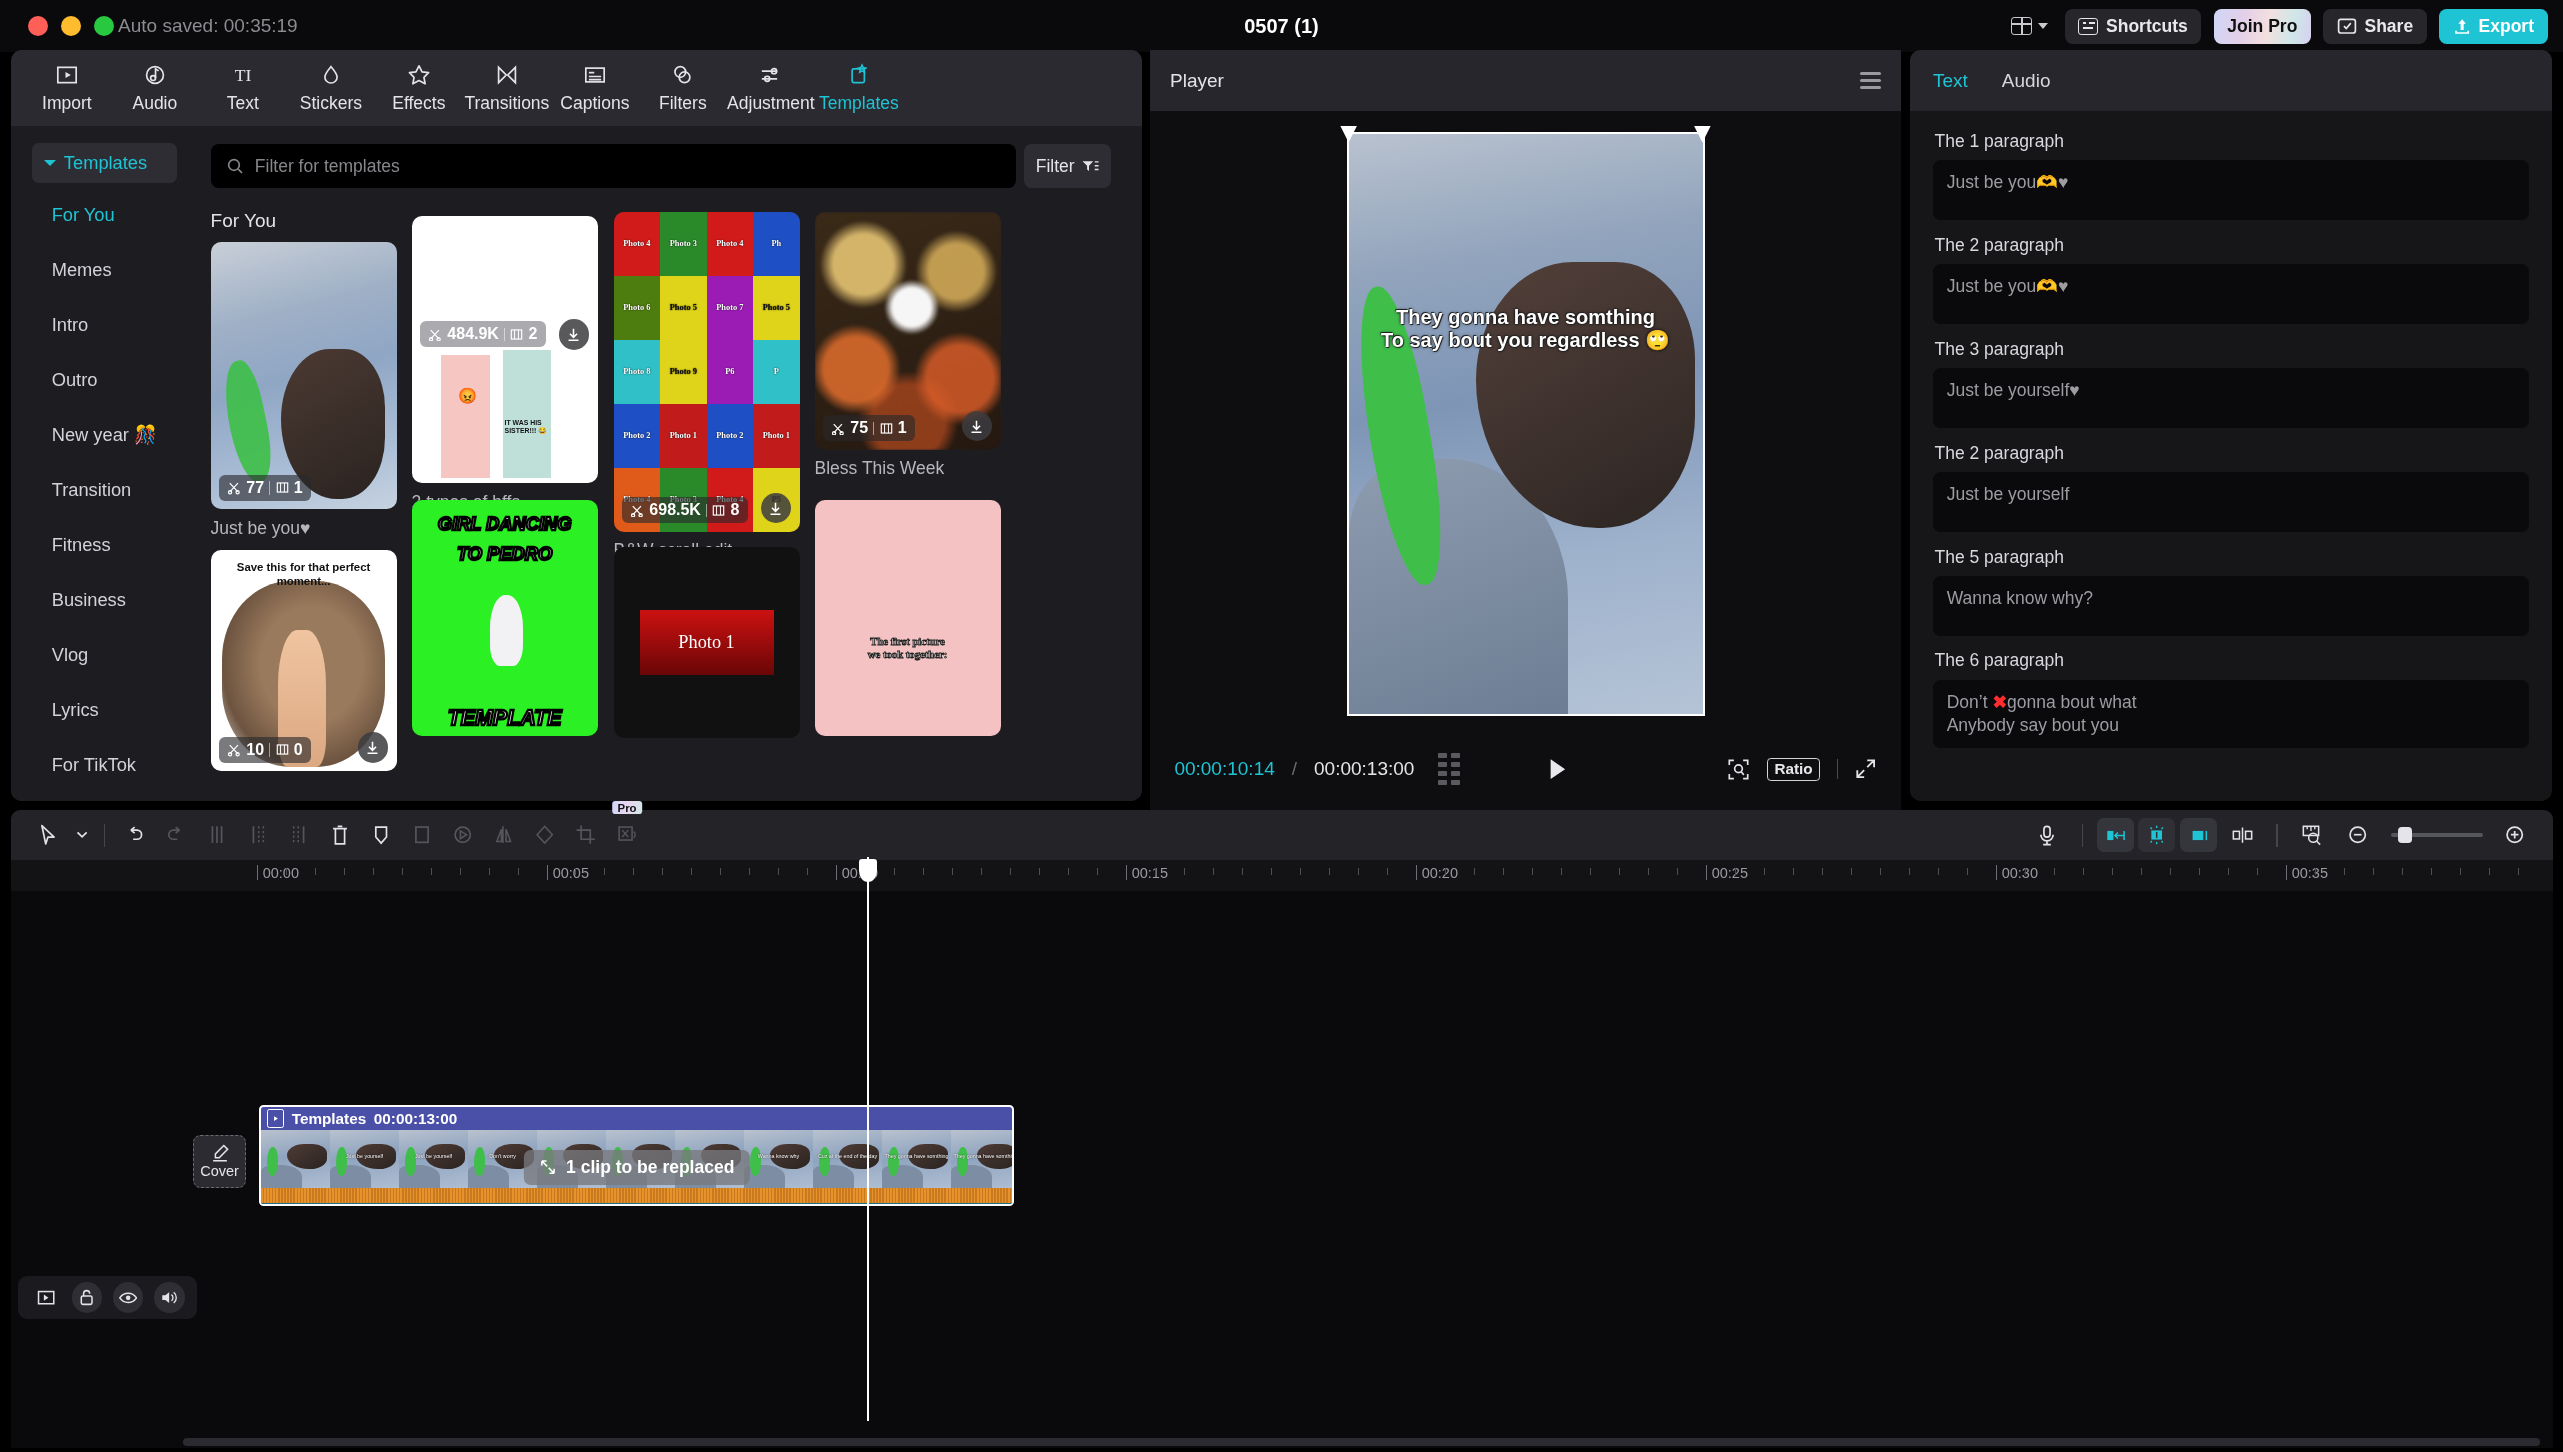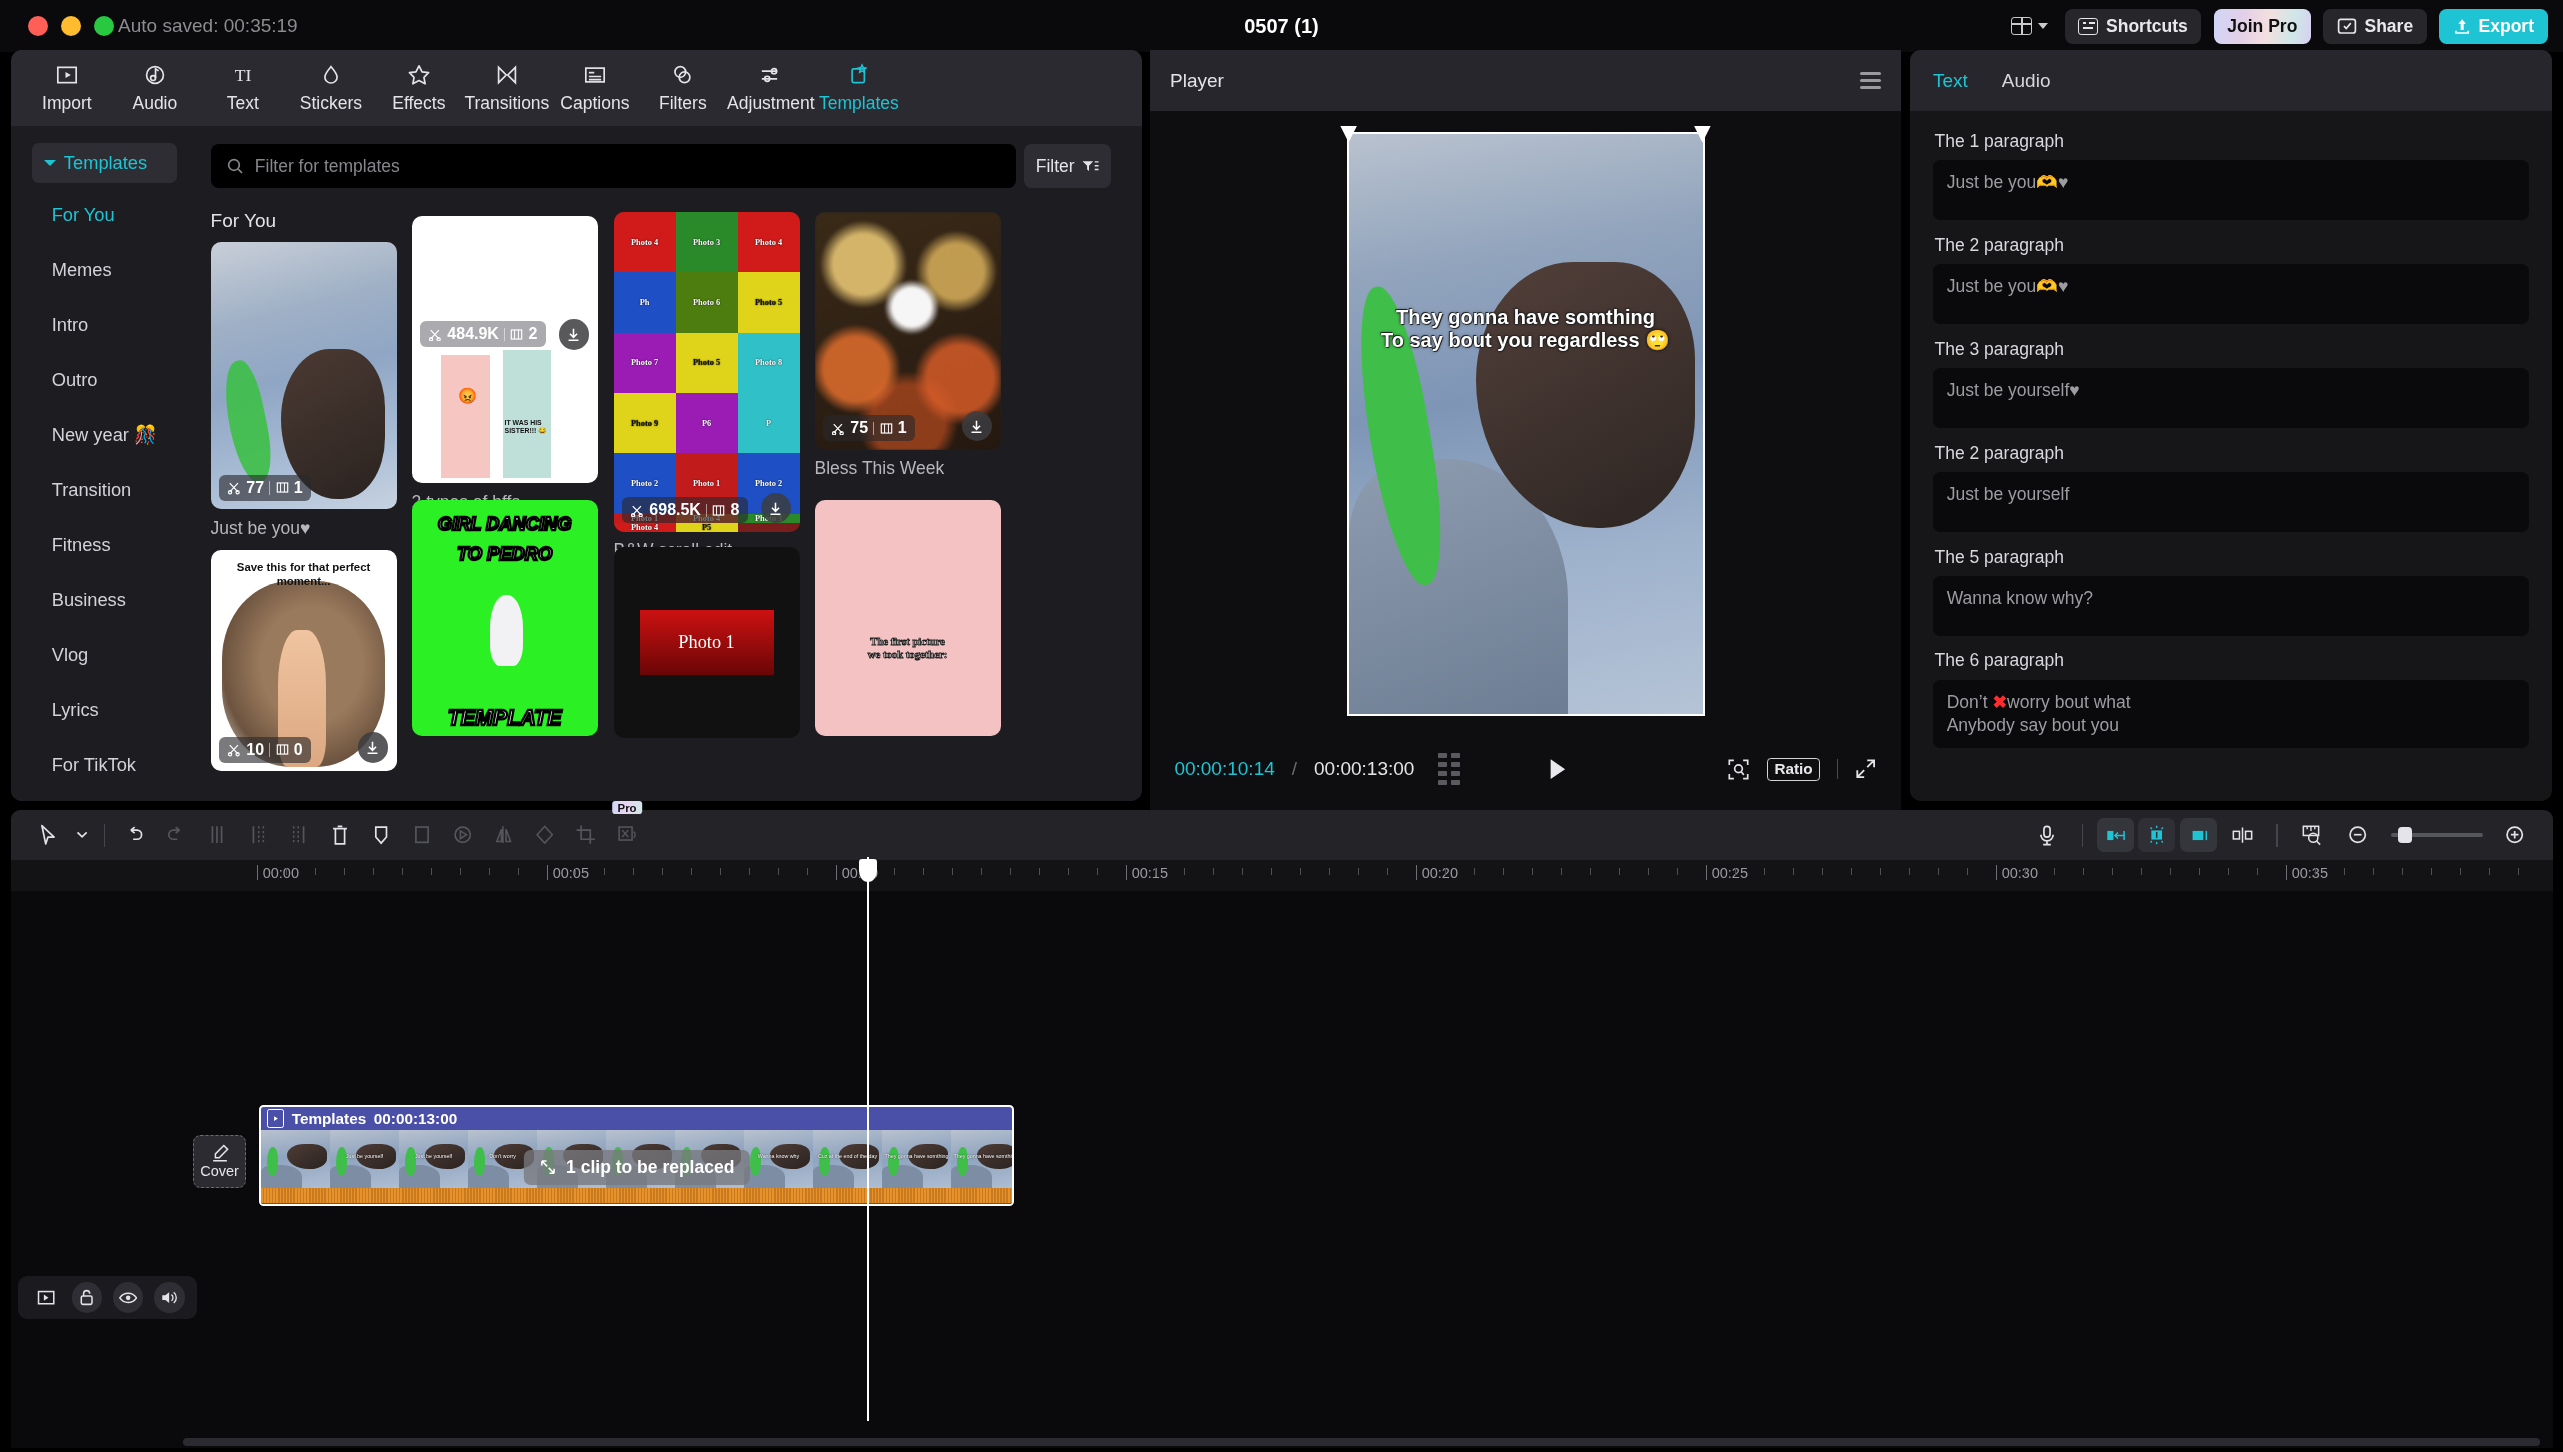--- a/index.html
+++ b/index.html
@@ -126,21 +126,21 @@
      radial-gradient(circle at 26% 22%, rgba(240,205,120,.85) 0 13%, rgba(0,0,0,0) 19%),
      radial-gradient(circle at 76% 25%, rgba(228,186,96,.8) 0 12%, rgba(0,0,0,0) 18%),
      radial-gradient(circle at 22% 66%, rgba(226,110,45,.85) 0 15%, rgba(0,0,0,0) 21%),
      radial-gradient(circle at 78% 70%, rgba(214,92,40,.85) 0 15%, rgba(0,0,0,0) 21%),
      radial-gradient(circle at 50% 88%, rgba(168,70,30,.8) 0 16%, rgba(0,0,0,0) 22%),
      linear-gradient(160deg,#3a2a18,#241810); filter: blur(0.8px); }
   .art.pink { background:#f4c2c2; }
   .art.green { background:#2bf024; }
   .art.hamster { background:#fff; }
   .art.photos { background:#7a1d1d; }
-  .photo-grid { position:absolute; inset:0; display:grid; grid-template-columns:repeat(3,1fr); grid-template-rows:repeat(5,1fr); }
+  .photo-grid { position:absolute; inset:0; display:grid; grid-template-columns:repeat(4,1fr); grid-template-rows:repeat(5,1fr); }
   .photo-grid div { display:flex; align-items:center; justify-content:center; color:#fff; font-size:8.4px; font-family:"Liberation Serif", serif; font-weight:700; text-shadow:0 0 1.5px #000; }
   .art.dark-photo { background:#111; display:flex; align-items:center; justify-content:center; }
   .photo1box { width:72%; height:34%; background:linear-gradient(180deg,#cc1111,#6a0606); display:flex; align-items:center; justify-content:center; color:#fff; font-family:"Liberation Serif",serif; font-size:18.3px; }
   .grn-txt { position:absolute; left:0; right:0; text-align:center; font-family:"Liberation Sans",sans-serif; font-weight:900; color:#fff; -webkit-text-stroke:2.3px #000; font-style:italic; line-height:1.0; }
   .hm-txt { position:absolute; left:6%; right:6%; top:5%; text-align:center; color:#111; font-size:11.4px; font-weight:700; line-height:1.2; }
   .pink-txt { position:absolute; left:0; right:0; top:57%; text-align:center; color:#fff; -webkit-text-stroke:0.9px #222; font-family:"Liberation Serif",serif; font-weight:700; font-size:10.7px; line-height:1.25; }
   .girl { position:absolute; left:42%; top:40%; width:18%; height:30%; background:#f2f2f5; border-radius:46% 46% 30% 30%; }
 
   
   .player {
@@ -713,21 +713,21 @@
     <div class="pbox">Just be yourself♥</div>
 
     <div class="plabel">The 2 paragraph</div>
     <div class="pbox">Just be yourself</div>
 
     <div class="plabel">The 5 paragraph</div>
     <div class="pbox">Wanna know why?</div>
 
     <div class="plabel">The 6 paragraph</div>
     <div class="pbox">
-      <span>Don’t </span><span class="xred">✖</span><span>worry bout what</span><br>
+      <span>Don’t </span><span class="xred">✖</span><span>gonna bout what</span><br>
       <span>Anybody say bout you</span>
     </div>
   </div>
 </div>
 
 <div class="timeline">
 
   <div class="tl-bar">
     <div class="tl-ic">
       <svg width="20" height="23" viewBox="0 0 26 30">

